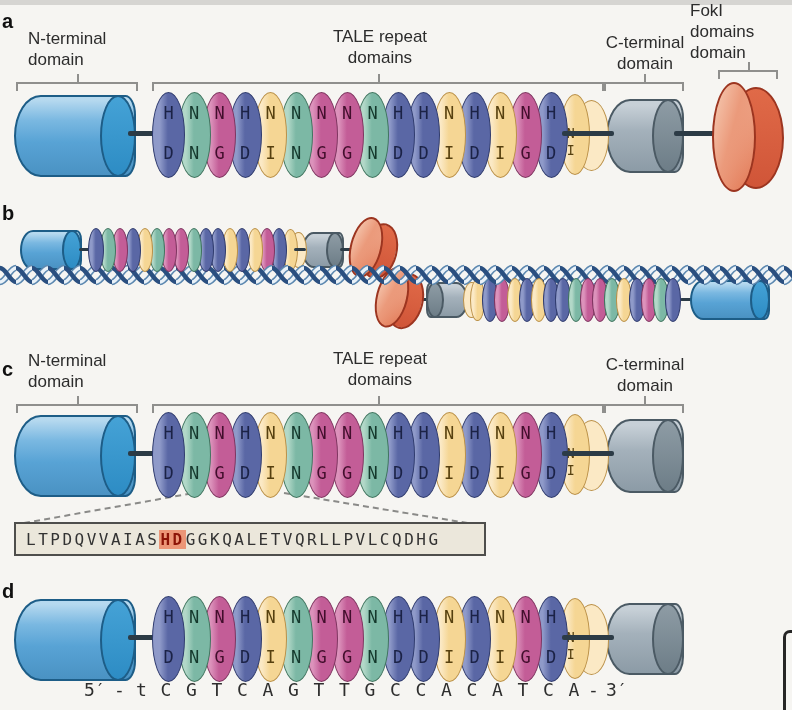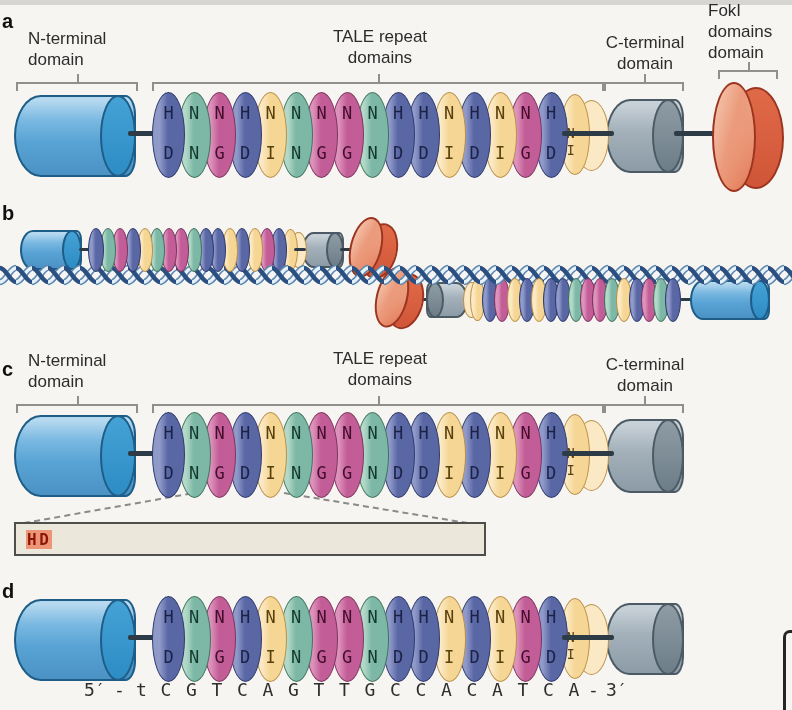--- a/index.html
+++ b/index.html
@@ -76,21 +76,21 @@
     <div>C-terminal</div>
     <div>domain</div>
   </div>
   <div class="bracket" style="left:604px;top:76px;width:80px;">
       <div class="bar"></div>
       <div class="tl"></div>
       <div class="tr"></div>
       <div class="tc"></div>
     </div>
 
-  <div class="dlabel" style="left:708px;top:0px;">
+  <div class="dlabel" style="left:690px;top:0px;">
     <div>FokI</div>
     <div>domains</div>
     <div>domain</div>
   </div>
   <div class="bracket" style="left:718px;top:64px;width:60px;">
       <div class="bar"></div>
       <div class="tl"></div>
       <div class="tr"></div>
       <div class="tc"></div>
     </div>
@@ -387,21 +387,23 @@
   <div class="conn" style="left:562px;top:451px;width:52px;height:5px;z-index:30;"></div>
   <div class="cyl cyl-gray" style="left:606px;top:419px;width:78px;height:74px;">
     <div class="body"></div>
     <div class="cap" style="right:0;width:28px;"></div>
   </div>
 
   <div class="dash" style="left:24px;top:522px;width:180px;transform:rotate(-10deg);"></div>
   <div class="dash" style="left:284px;top:492px;width:196px;transform:rotate(9.3deg);"></div>
 
   <div class="seqbox" style="left:14px;top:522px;width:472px;height:34px;">
+    <span>LTPDQVVAIAS</span>
       <span class="hl">HD</span>
+      <span>GGKQALETVQRLLPVLCQDHG</span>
   </div>
 
   <div class="panel-letter" style="left:2px;top:580px;">d</div>
 
   <div class="cyl cyl-blue" style="left:14px;top:599px;width:122px;height:82px;">
     <div class="body"></div>
     <div class="cap" style="right:0;width:32px;"></div>
   </div>
   <div class="conn" style="left:128px;top:635px;width:32px;height:5px;"></div>
   <div id="discs-d">

